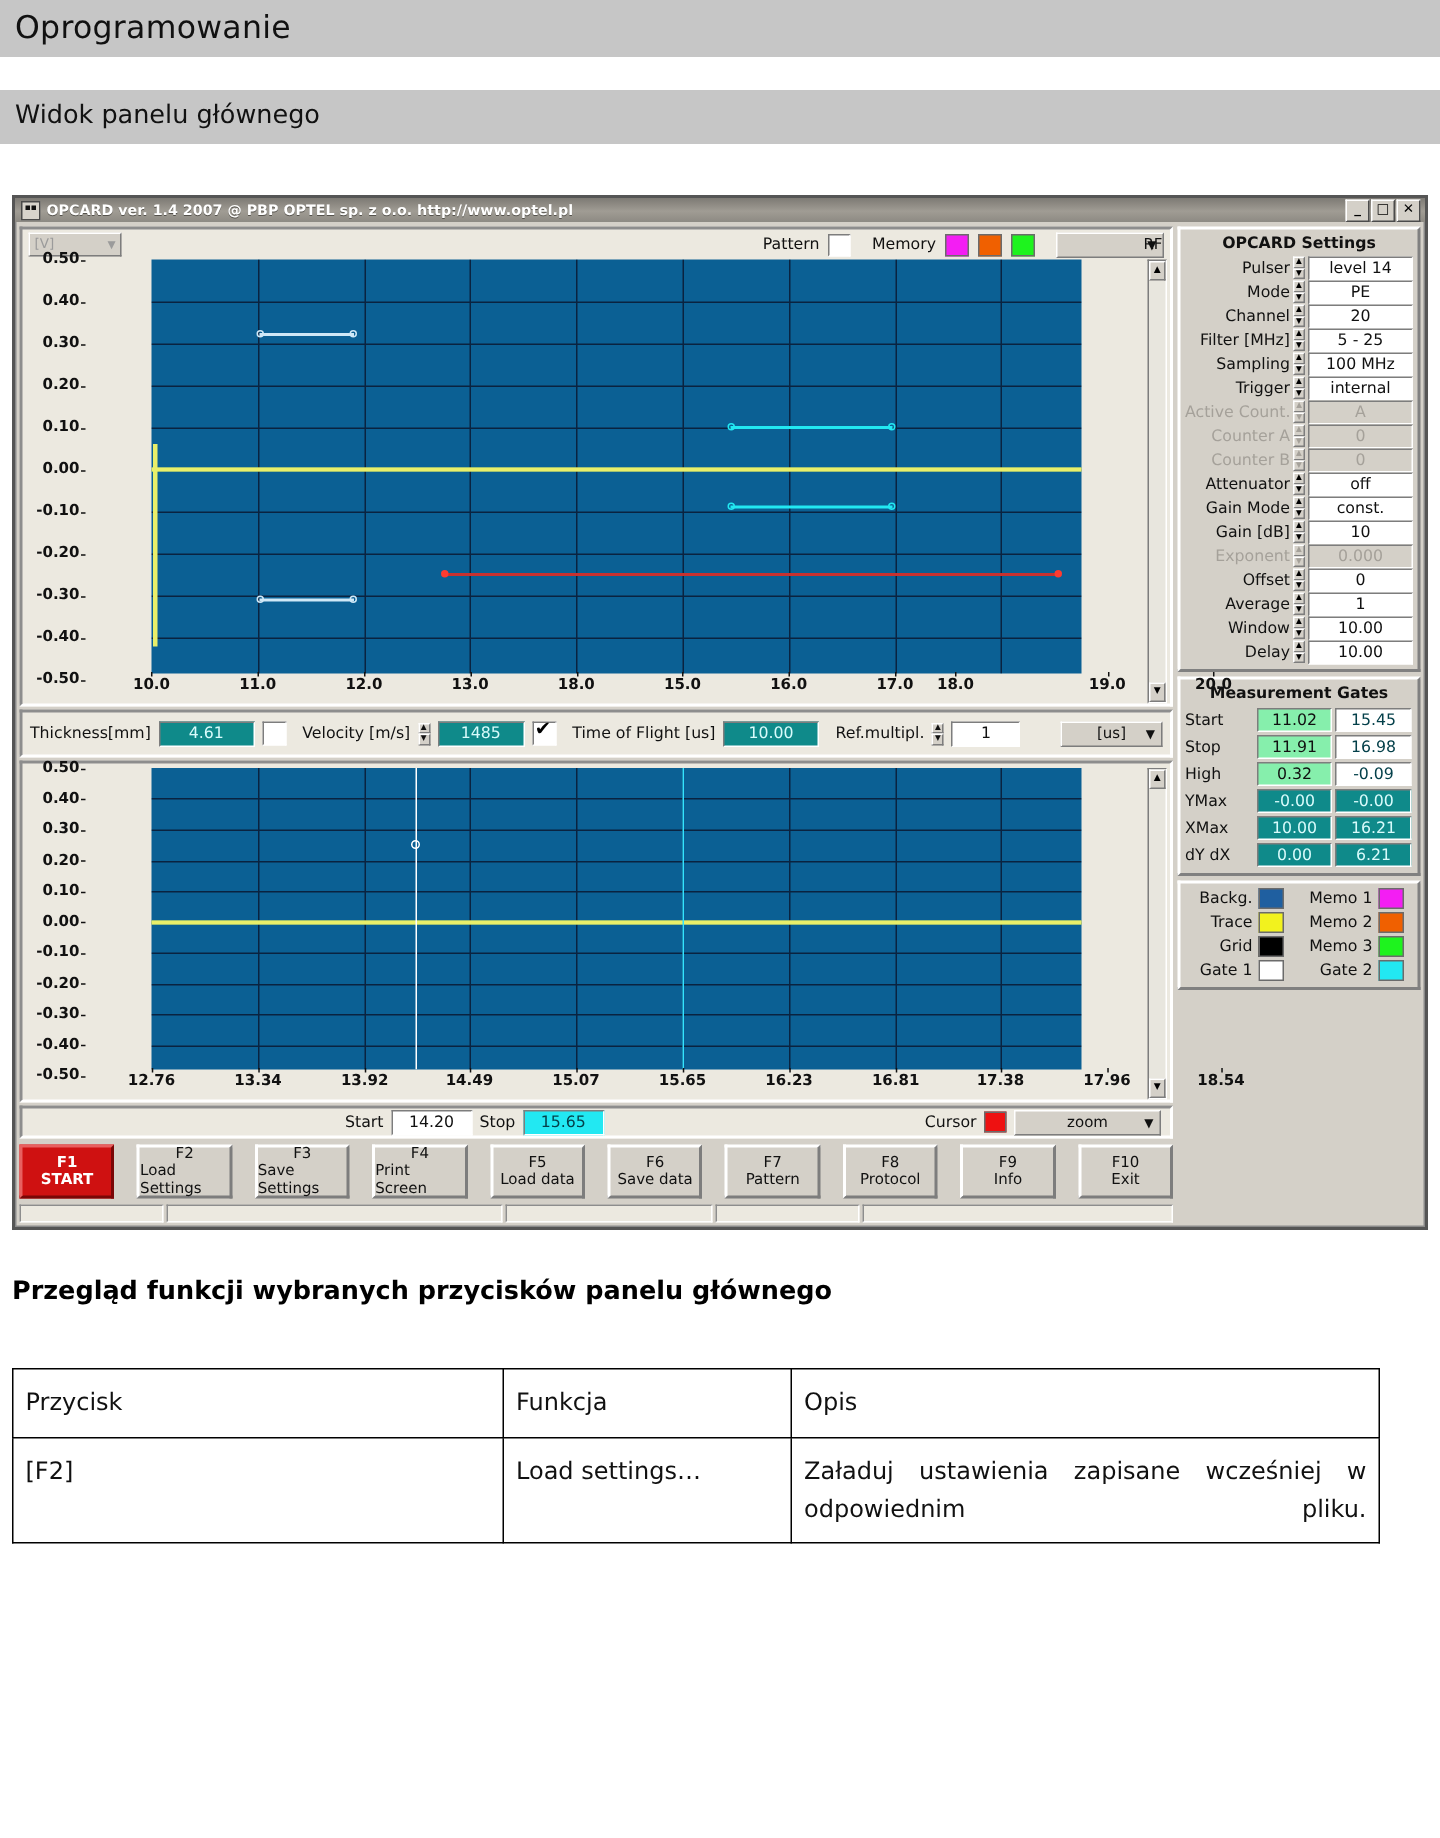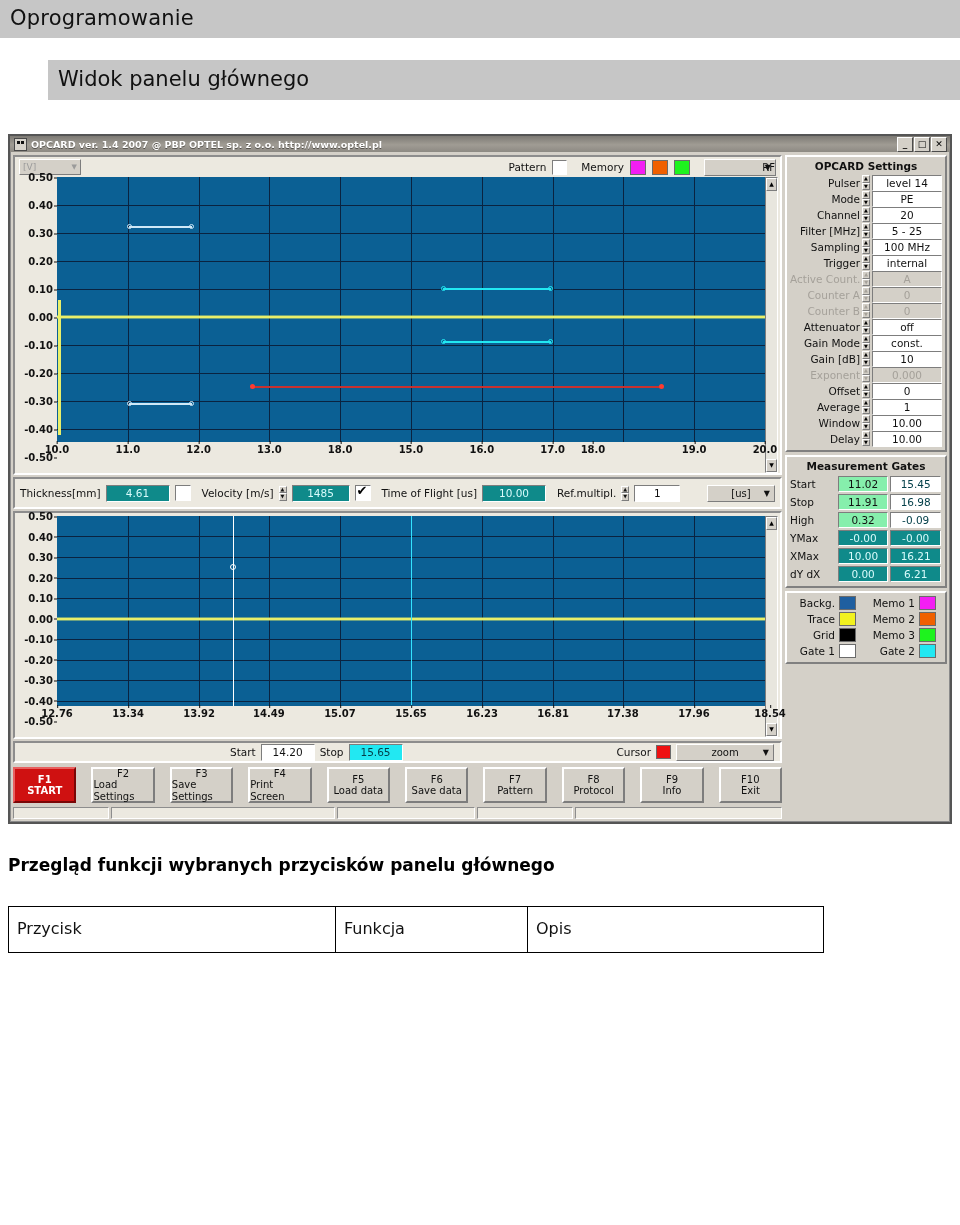--- a/index.html
+++ b/index.html
@@ -1,21 +1,21 @@
 <!DOCTYPE html>
 <html><head>
 <meta charset="utf-8">
 <style>
   html,body{margin:0;padding:0;background:#fff;}
   body{width:960px;height:1225px;font-family:"DejaVu Sans",sans-serif;overflow:hidden;}
 
   
   .doc-band{background:#c6c6c6;color:#111;}
   #doc-title{font-size:21px;padding:6px 10px 8px 10px;letter-spacing:.2px;}
-  #section-band{font-size:21px;padding:7px 10px 9px 10px;margin-top:22px;margin-left:48px;}
+  #section-band{font-size:17px;padding:7px 10px 9px 10px;margin-top:22px;}
 
   
   #app-window{
     position:relative;margin:34px 8px 0 8px;width:944px;height:690px;
     background:#d4d0c8;border:2px solid #555;box-sizing:border-box;
     box-shadow:0 0 0 1px #8a8a8a inset;
   }
   #titlebar{
     height:16px;background:linear-gradient(to bottom,#7d7a74,#a09c94 55%,#8d8a83);
     display:flex;align-items:center;padding:0 2px;color:#fff;
@@ -58,21 +58,21 @@
   .chk-white{width:13px;height:13px;background:#fff;border:1px solid;
     border-color:#7d7d7d #fff #fff #7d7d7d;}
   .sw{width:14px;height:13px;border:1px solid #6b6b6b;}
   .combo{
     width:70px;height:15px;display:flex;align-items:center;justify-content:center;
     position:relative;font-size:10px;color:#111;
     border:1px solid;border-color:#fff #7d7d7d #7d7d7d #fff;background:#d4d0c8;
   }
   .combo .car{position:absolute;right:4px;font-size:8px;}
 
-  .plot-wrap{flex:1 1 auto;display:flex;min-height:0;padding:0 2px 0 2px;}
+  .plot-wrap{flex:1 1 auto;display:flex;min-height:0;padding:0 2px 0 2px;gap:44px;}
   .yaxis{width:40px;flex:0 0 auto;position:relative;}
   .yaxis span{position:absolute;right:4px;transform:translateY(-50%);
     font-size:10px;font-weight:bold;color:#111;white-space:nowrap;}
   .yaxis span:after{content:"";position:absolute;right:-4px;top:50%;width:3px;height:1px;background:#111;}
   .plot-col{flex:1 1 auto;display:flex;flex-direction:column;min-width:0;}
   .plot{flex:1 1 auto;position:relative;background:#0b6094;overflow:hidden;min-height:0;}
   .gl-h,.gl-v{position:absolute;background:#0a2340;}
   .gl-h{left:0;right:0;height:1px;} .gl-v{top:0;bottom:0;width:1px;}
   .trace{position:absolute;left:0;right:0;height:2px;background:#e9ef6a;
     box-shadow:0 0 0 .5px #cfe06a;}
@@ -81,21 +81,21 @@
   .gate .ep{position:absolute;top:-2px;width:5px;height:5px;border-radius:50%;
     border:1px solid #fff;box-sizing:border-box;}
   .gate .ep.l{left:-2px;} .gate .ep.r{right:-2px;}
   .redline{position:absolute;height:2px;background:#c9312f;}
   .redline .ep{position:absolute;top:-2px;width:5px;height:5px;border-radius:50%;
     background:#ff3b30;} .redline .ep.l{left:-2px;} .redline .ep.r{right:-2px;}
   .vcur{position:absolute;top:0;bottom:0;width:1px;background:#fff;}
   .vcur-c{position:absolute;top:0;bottom:0;width:1px;background:#33e3ff;}
   .dot{position:absolute;width:6px;height:6px;border-radius:50%;border:1px solid #fff;
     box-sizing:border-box;transform:translate(-50%,-50%);}
-  .xaxis{height:31px;position:relative;flex:0 0 auto;}
+  .xaxis{height:20px;position:relative;flex:0 0 auto;}
   .xaxis span{position:absolute;transform:translateX(-50%);font-size:10px;
     font-weight:bold;color:#111;white-space:nowrap;top:2px;}
   .xaxis span:before{content:"";position:absolute;left:50%;top:-3px;width:1px;height:3px;background:#111;}
   .scrollrail{width:11px;flex:0 0 auto;display:flex;flex-direction:column;
     border:1px solid;border-color:#7d7d7d #fff #fff #7d7d7d;background:#e8e6de;}
   .srbtn{height:11px;background:#d4d0c8;border:1px solid;
     border-color:#fff #7d7d7d #7d7d7d #fff;font-size:6px;text-align:center;line-height:9px;}
 
   
   #measure-bar{
@@ -158,21 +158,21 @@
   #fkeys{height:36px;flex:0 0 auto;display:flex;gap:15px;padding:2px 0 0 0;}
   .fkey{flex:1 1 0;display:flex;flex-direction:column;align-items:center;justify-content:center;
     background:#d4d0c8;border:2px solid;border-color:#fff #7d7d7d #7d7d7d #fff;
     font-size:10px;color:#111;line-height:1.15;}
   .fkey.start{background:#cf1111;color:#fff;font-weight:bold;border-color:#e86060 #7a0606 #7a0606 #e86060;}
   #statusrow{height:12px;flex:0 0 auto;display:flex;gap:2px;margin-top:2px;}
   .stcell{background:#ece9e0;border:1px solid;border-color:#8d8d8d #fff #fff #8d8d8d;}
 
   
   #overview-title{font-size:17px;font-weight:bold;padding:7px 8px 9px 8px;margin-top:24px;}
-  #fn-table{width:816px;margin:22px 8px 0 8px;border-collapse:collapse;table-layout:fixed;border-radius:15px;}
+  #fn-table{width:912px;margin:32px 8px 0 8px;border-collapse:collapse;table-layout:fixed;border-radius:15px;}
   #fn-table td{border:1px solid #000;vertical-align:top;font-size:16px;color:#111;
     padding:10px 8px;line-height:1.55;}
   #fn-table .c1{width:310px;} #fn-table .c2{width:175px;}
   .justify{text-align:justify;text-align-last:justify;}
 </style>
 </head>
 <body>
 
 <div class="doc-band" id="doc-title">Oprogramowanie</div>
 <div class="doc-band" id="section-band">Widok panelu głównego</div>
@@ -704,14 +704,19 @@
 
 <div id="overview-title">Przegląd funkcji wybranych przycisków panelu głównego</div>
 
 <table id="fn-table">
   <tbody id="fn-tbody">
       <tr>
         <td class="c1">Przycisk</td>
         <td class="c2">Funkcja</td>
         <td class="">Opis</td>
       </tr>
+      <tr>
+        <td class="c1">[F2]</td>
+        <td class="c2">Load settings…</td>
+        <td class="justify">Załaduj ustawienia zapisane wcześniej w odpowiednim pliku.</td>
+      </tr>
     </tbody>
 </table>
 
 </body></html>

